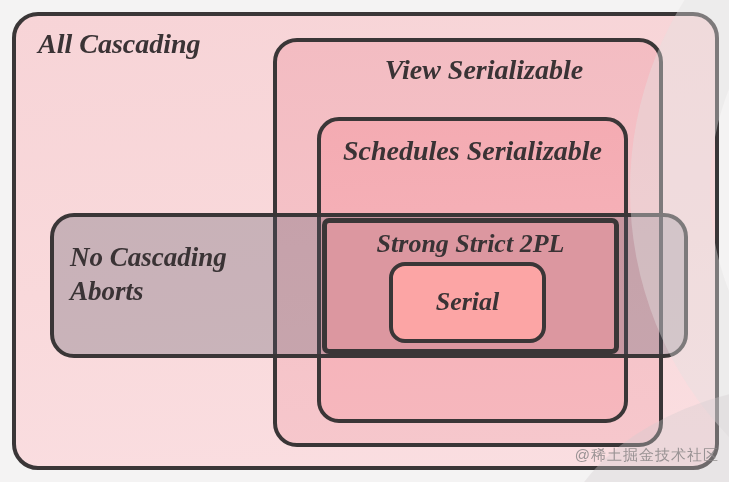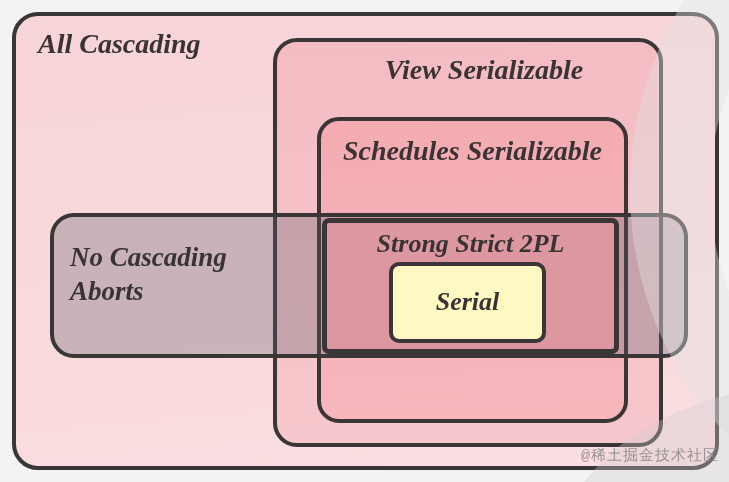--- a/index.html
+++ b/index.html
@@ -80,22 +80,22 @@
     background: #dc97a0;
     z-index: 5;
   }
   .label-ss2pl {
     position: absolute; left: 0; right: 0; top: 5px;
     text-align: center;
     font-size: 26px;
   }
   .box-serial {
     left: 389px; top: 262px; width: 157px; height: 81px;
-    border-radius: 10px;
-    background: #fef9c3;
+    border-radius: 16px;
+    background: #fca5a5;
     z-index: 6;
     display: flex;
     align-items: center;
     justify-content: center;
   }
   .label-serial {
     font-size: 26px;
   }
   
   .swirl {
@@ -114,21 +114,21 @@
     width: 420px; height: 250px;
     border-radius: 50%;
     background: rgba(210, 203, 205, 0.35);
     transform: rotate(-12deg);
   }
   
   .watermark {
     position: absolute;
     right: 10px; top: 446px;
     z-index: 9;
-    font-family: Liberation Mono, monospace;
+    font-family: Liberation Sans, sans-serif;
     font-size: 15px;
     color: rgba(138, 134, 135, 0.85);
     letter-spacing: 1px;
     margin-left: 40px;
   }
 </style>
 </head>
 <body>
 
 <div class="stage">

